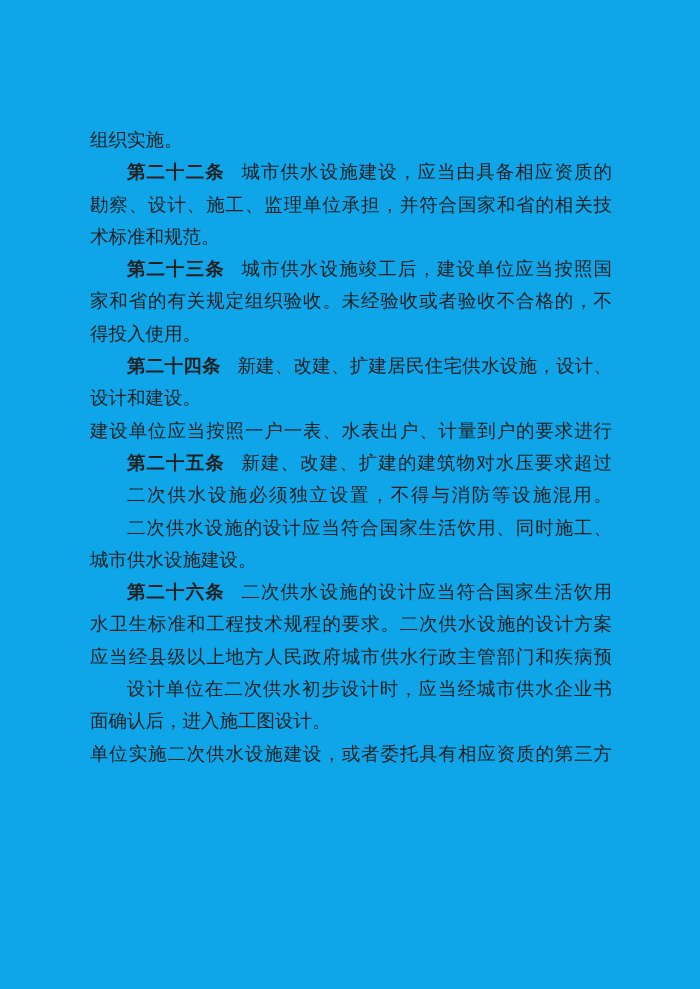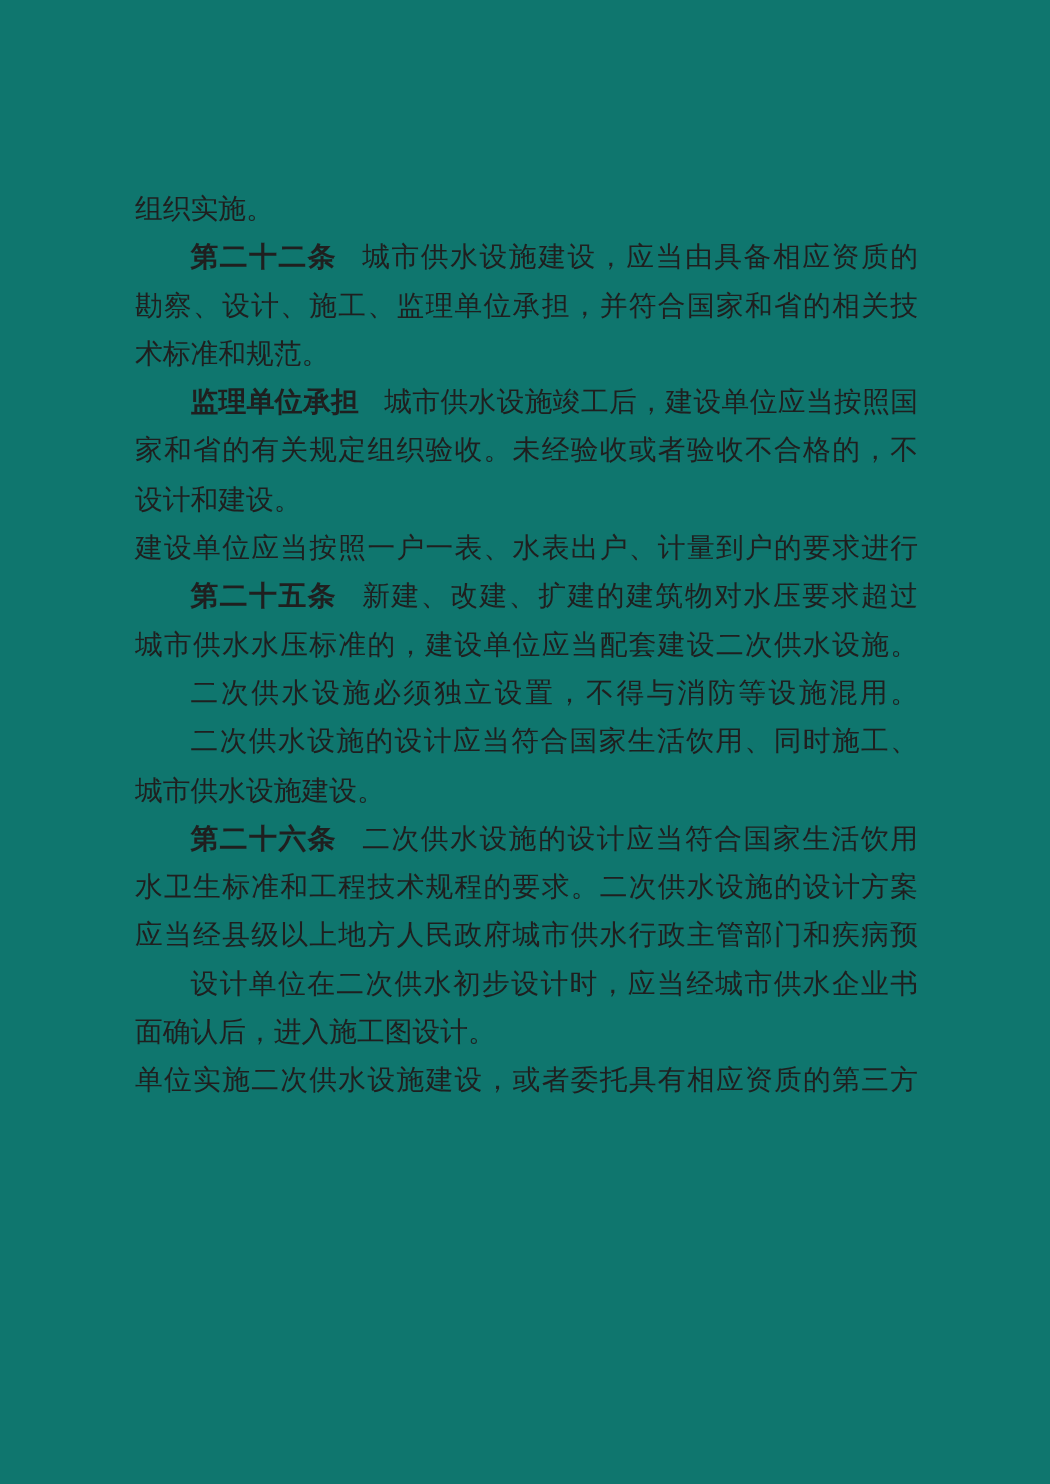--- a/index.html
+++ b/index.html
@@ -8,21 +8,21 @@
     background: #ffffff;
   }
   body {
     width: 700px;
     height: 989px;
   }
   .page {
     position: relative;
     width: 700px;
     height: 989px;
-    background: #0f766e;
+    background: #0ea5e9;
     overflow: hidden;
     text-decoration: underline;
   }
   .content {
     position: absolute;
     left: 90px;
     top: 124px;
     width: 522px;
     color: #1f1f1f;
     font-family: "DejaVu Serif", "Liberation Serif", serif;
@@ -60,32 +60,33 @@
       <div class="line last">组织实施。</div>
     </div>
 
     <div class="para">
       <div class="line fill indent"><span class="article-num">第二十二条</span><span>城市供水设施建设，应当由具备相应资质的</span></div>
       <div class="line fill">勘察、设计、施工、监理单位承担，并符合国家和省的相关技</div>
       <div class="line last">术标准和规范。</div>
     </div>
 
     <div class="para">
-      <div class="line fill indent"><span class="article-num">监理单位承担</span><span>城市供水设施竣工后，建设单位应当按照国</span></div>
+      <div class="line fill indent"><span class="article-num">第二十三条</span><span>城市供水设施竣工后，建设单位应当按照国</span></div>
       <div class="line fill">家和省的有关规定组织验收。未经验收或者验收不合格的，不</div>
+      <div class="line last">得投入使用。</div>
     </div>
 
     <div class="para">
+      <div class="line fill indent"><span class="article-num">第二十四条</span><span>新建、改建、扩建居民住宅供水设施，设计、</span></div>
       <div class="line last">设计和建设。</div>
       <div class="line fill">建设单位应当按照一户一表、水表出户、计量到户的要求进行</div>
     </div>
 
     <div class="para">
       <div class="line fill indent"><span class="article-num">第二十五条</span><span>新建、改建、扩建的建筑物对水压要求超过</span></div>
-      <div class="line fill">城市供水水压标准的，建设单位应当配套建设二次供水设施。</div>
     </div>
 
     <div class="para">
       <div class="line fill indent">二次供水设施必须独立设置，不得与消防等设施混用。</div>
     </div>
 
     <div class="para">
       <div class="line fill indent">二次供水设施的设计应当符合国家生活饮用、同时施工、</div>
       <div class="line last">城市供水设施建设。</div>
     </div>

